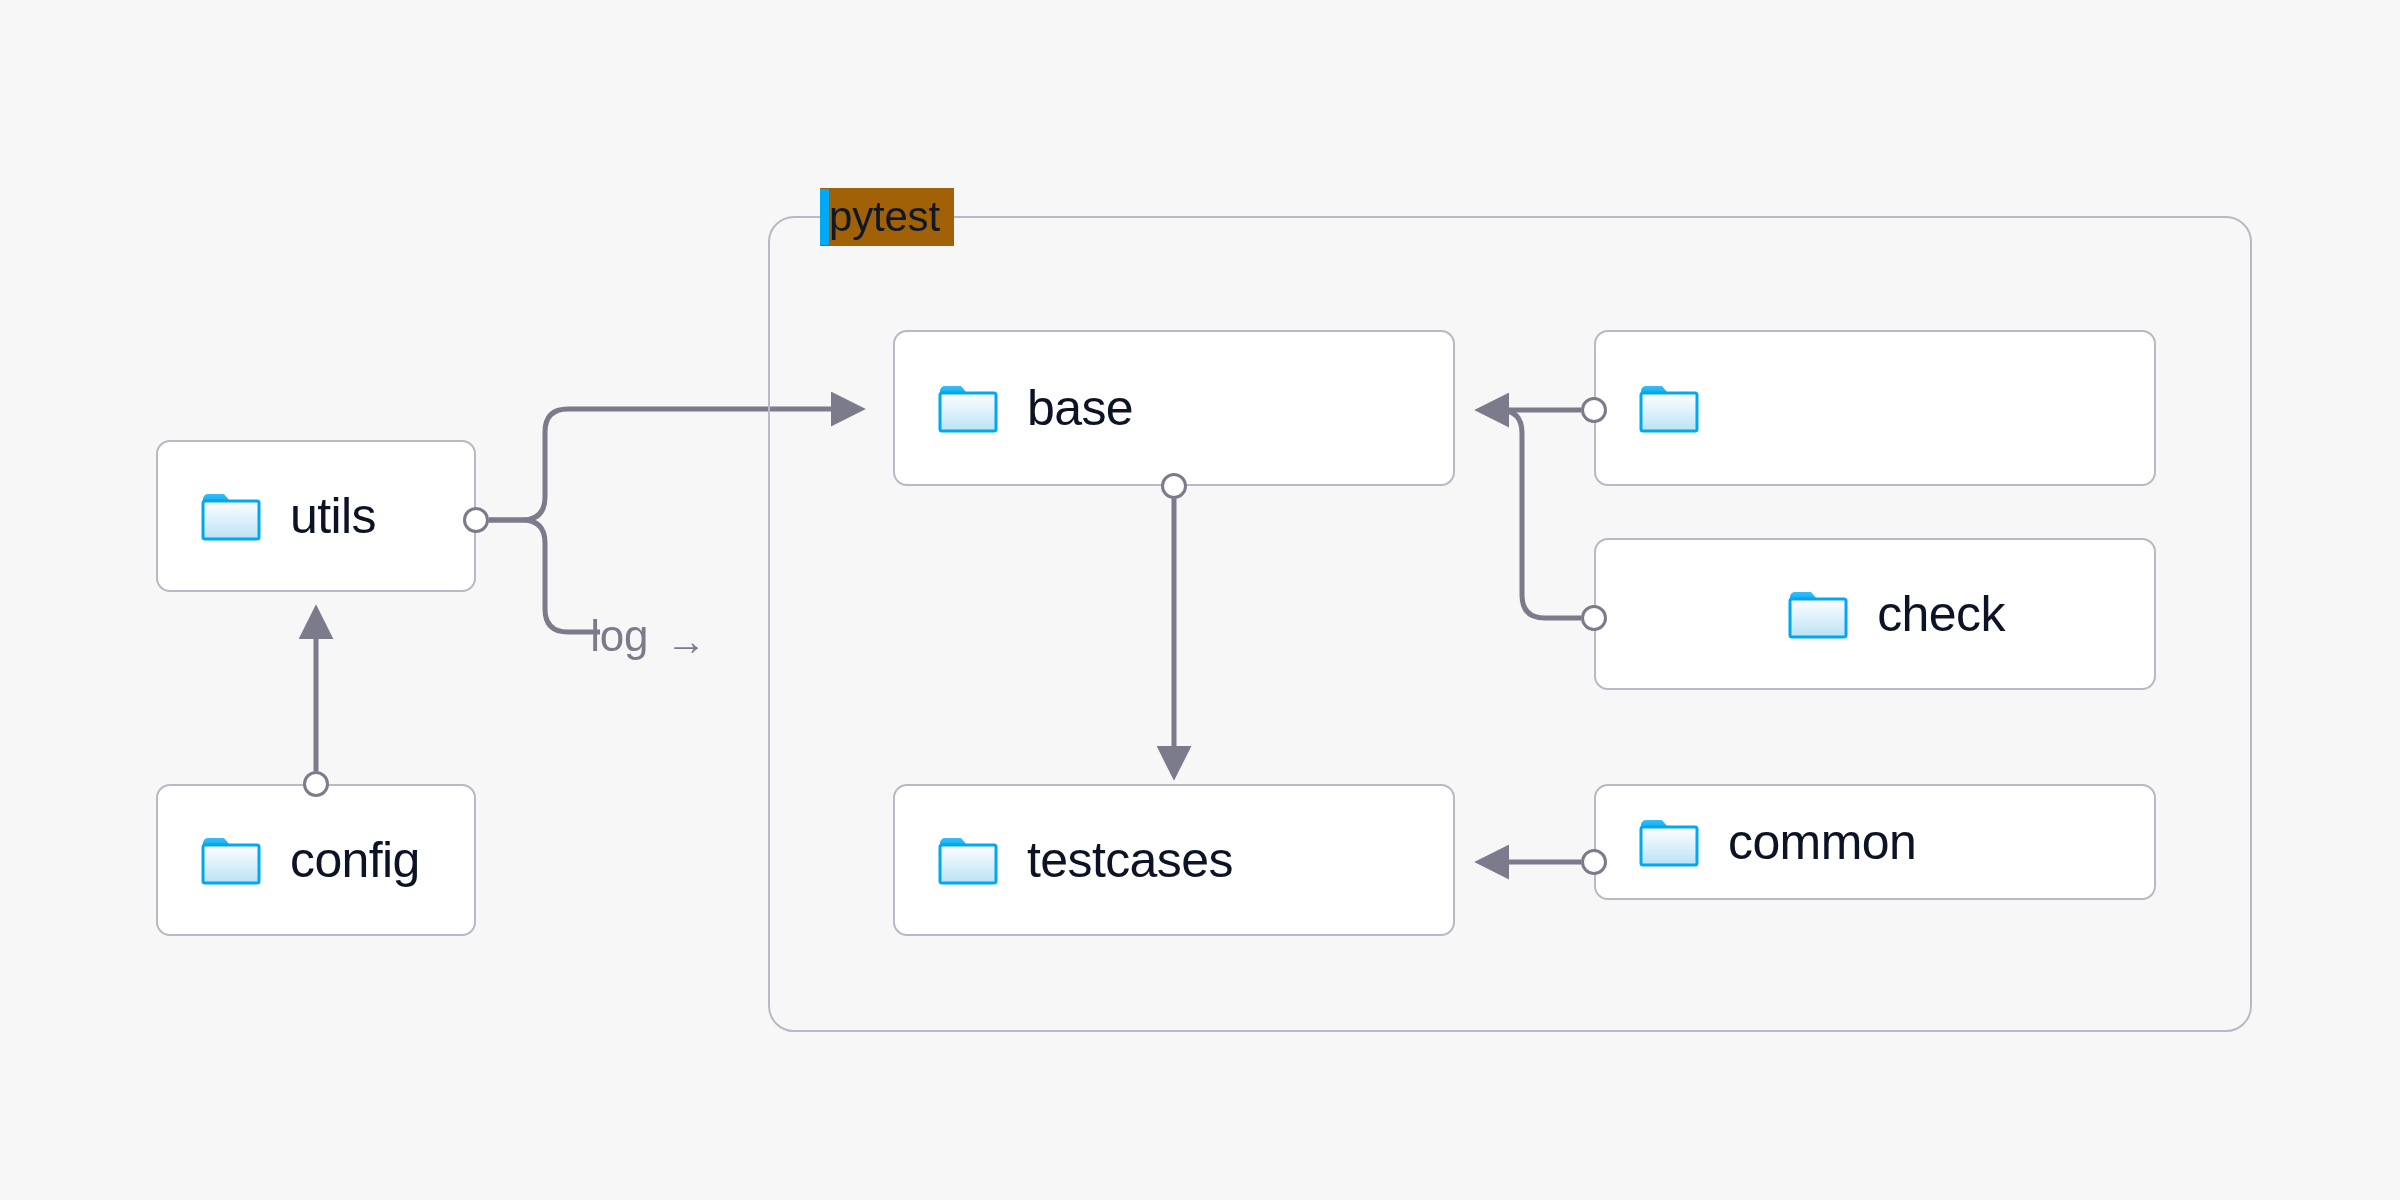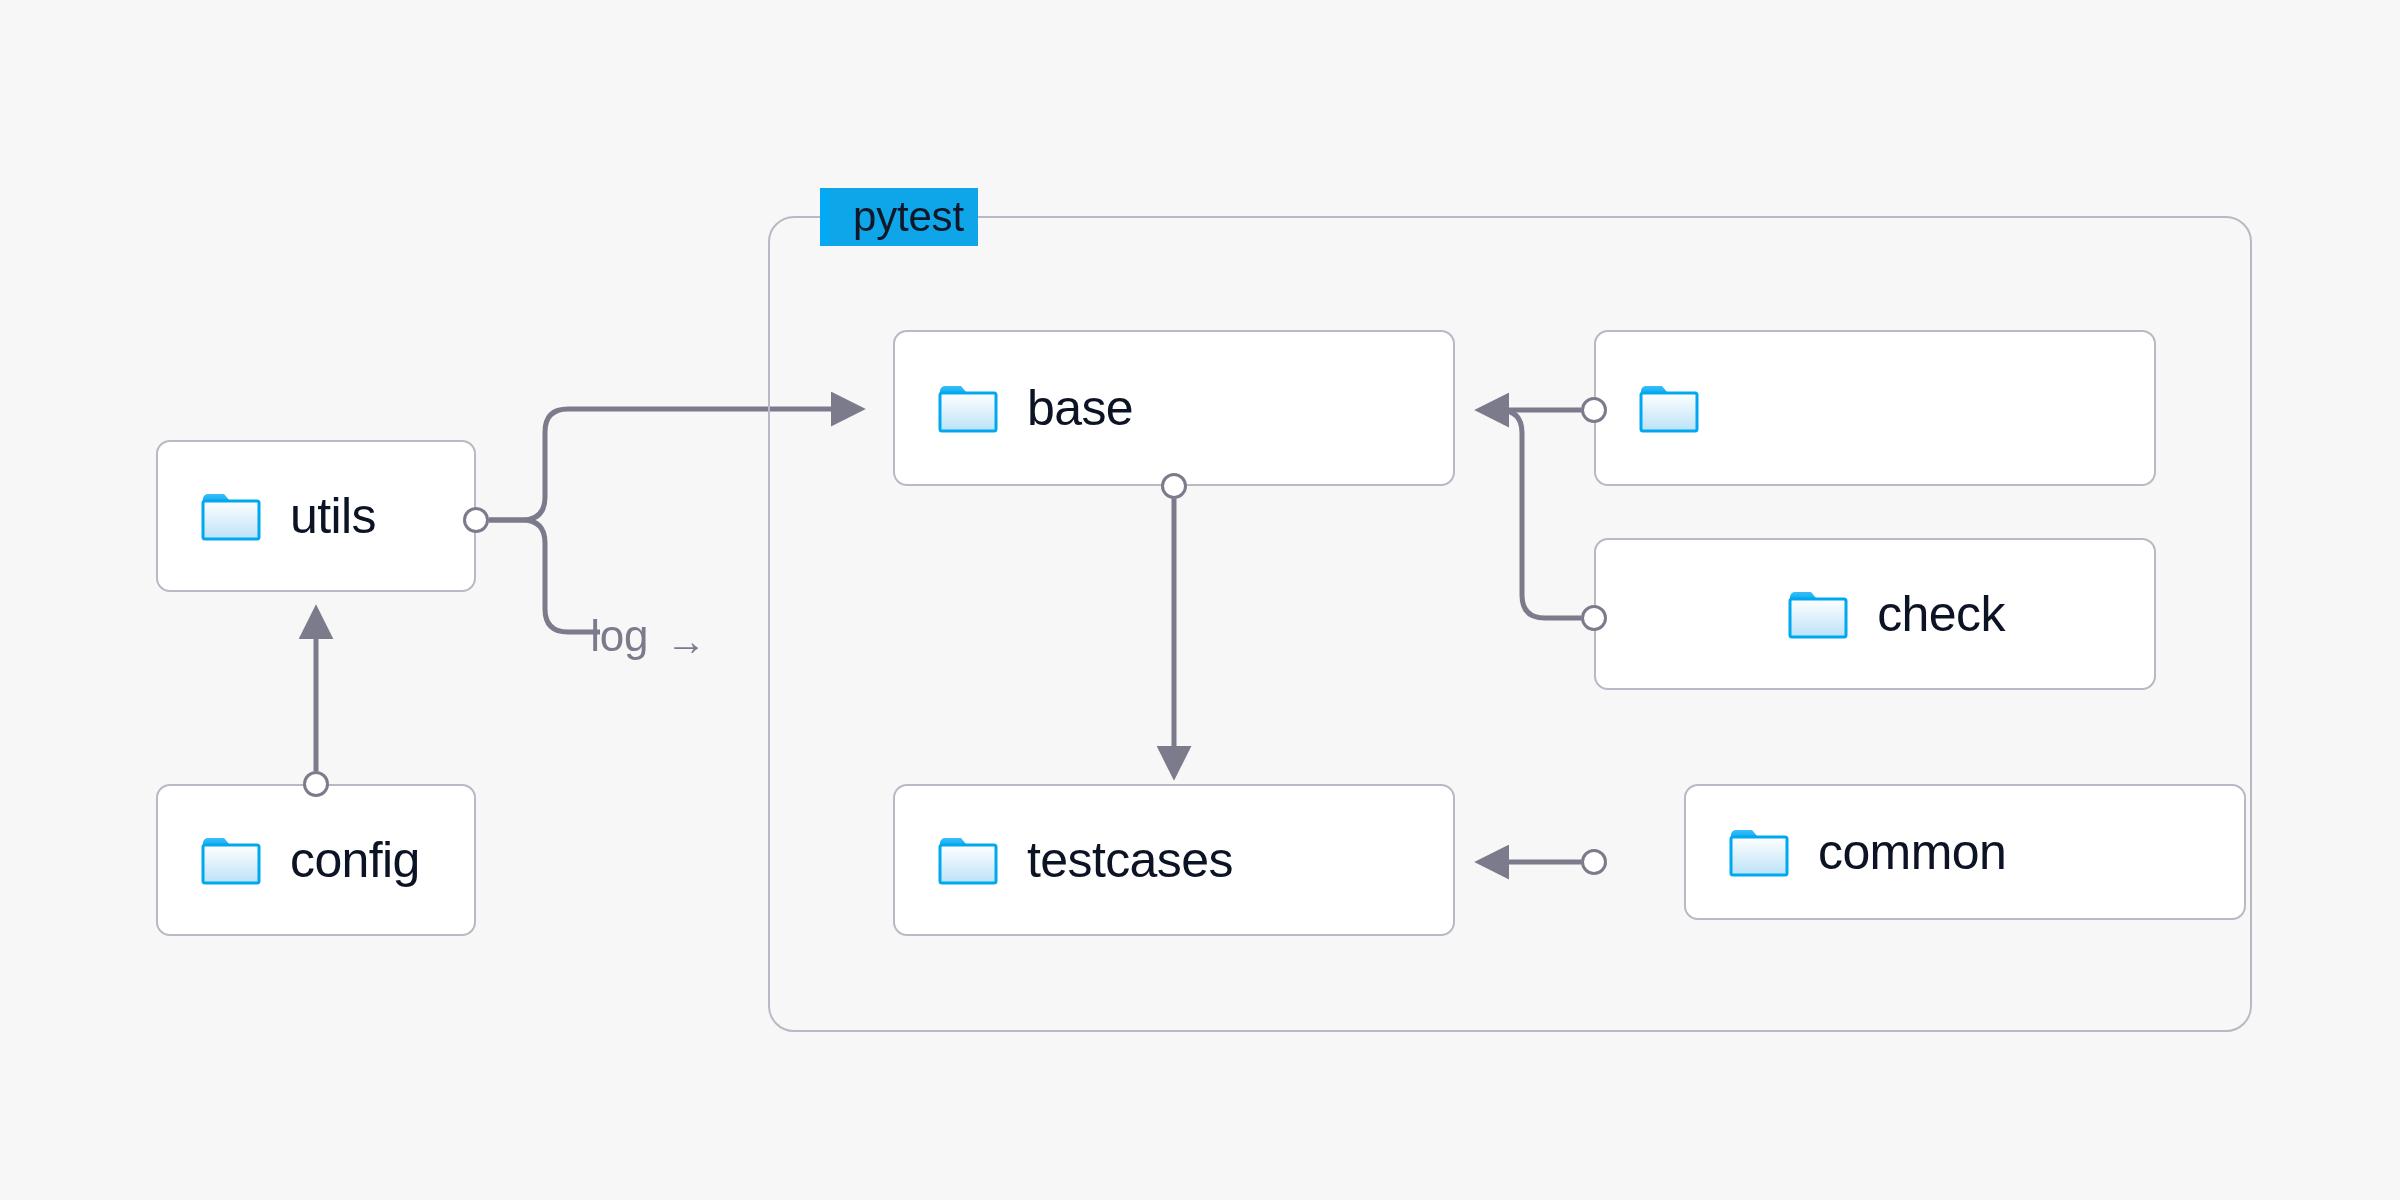--- a/index.html
+++ b/index.html
@@ -30,22 +30,22 @@
   .group-box {
     position: absolute;
     border: 2px solid #b9b8c4;
     border-radius: 26px;
     background: transparent;
   }
   .group-label {
     position: absolute;
     display: flex;
     align-items: center;
-    gap: 24px;
-    background: #0ea5e9;
+    gap: 0;
+    background: #a16207;
     padding: 0 14px 0 0;
     height: 58px;
   }
   .group-label-bar {
     width: 9px;
     height: 56px;
     background: #03a9f4;
     border-radius: 1px;
     flex: none;
   }
@@ -193,21 +193,21 @@
   </div>
 
   <div class="node" style="left:1594px; top:538px; width:562px; height:152px;justify-content:center;">
     <svg class="folder-icon" viewBox="0 0 62 52">
       <path d="M3 9 a5 5 0 0 1 5-5 h16 l5 6 h1 v4 h-27 z" fill="url(#folderTabGrad)"></path>
       <rect x="3" y="11" width="56" height="38" rx="2" fill="url(#folderGrad)" stroke="#00a8f0" stroke-width="3"></rect>
     </svg>
     <span class="node-label">check</span>
   </div>
 
-  <div class="node" style="left:1684px; top:784px; width:562px; height:136px;">
+  <div class="node" style="left:1594px; top:784px; width:562px; height:116px;">
     <svg class="folder-icon" viewBox="0 0 62 52">
       <path d="M3 9 a5 5 0 0 1 5-5 h16 l5 6 h1 v4 h-27 z" fill="url(#folderTabGrad)"></path>
       <rect x="3" y="11" width="56" height="38" rx="2" fill="url(#folderGrad)" stroke="#00a8f0" stroke-width="3"></rect>
     </svg>
     <span class="node-label">common</span>
   </div>
 
   <div class="port" style="left:476px; top:520px;"></div>
   <div class="port" style="left:316px; top:784px;"></div>
   <div class="port" style="left:1174px; top:486px;"></div>

